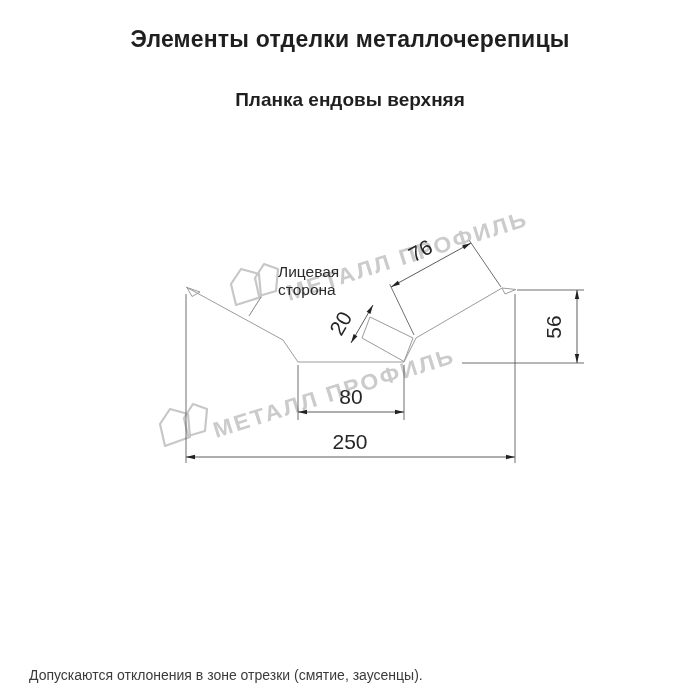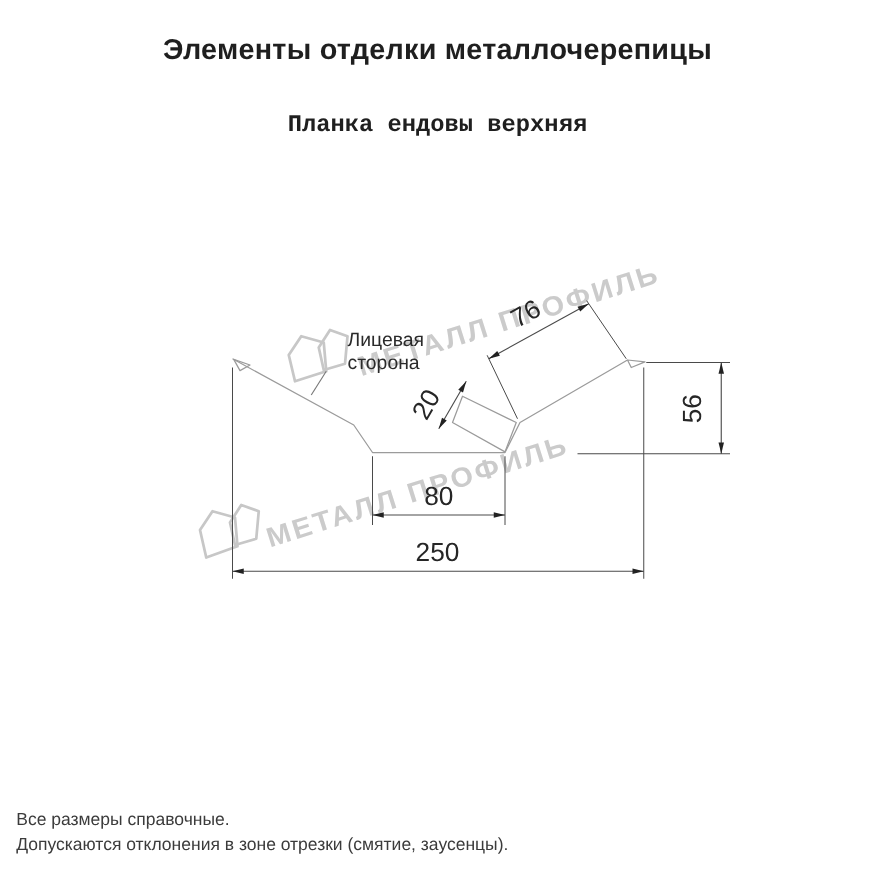--- a/index.html
+++ b/index.html
@@ -2,26 +2,26 @@
 <html><head>
 <meta charset="utf-8">
 <style>
   html,body{margin:0;padding:0;background:#ffffff;}
   .page{
     position:relative;width:700px;height:700px;background:#ffffff;overflow:hidden;
     font-family:"Liberation Sans","DejaVu Sans",sans-serif;color:#222;
   }
   .hdr{position:absolute;left:0;width:700px;text-align:center;font-weight:bold;color:#1f1f1f;}
   .hdr.title{top:26px;font-size:23px;letter-spacing:.2px;}
-  .hdr.sub{top:89px;font-size:19px;font-family:Liberation Mono, monospace;}
+  .hdr.sub{top:89px;font-size:19px;}
   .hdr.code{top:116px;font-size:19px;}
   .drawing-svg{position:absolute;left:0;top:0;width:700px;height:700px;}
   .footer-note{position:absolute;left:13px;font-size:14px;color:#3b3b3b;}
   .footer-note.n1{top:647px;}
-  .footer-note.n2{top:667px;}
+  .footer-note.n2{top:667px;margin-left:16px;}
   svg text{font-family:"Liberation Sans","DejaVu Sans",sans-serif;}
   .dimtxt{fill:#262626;font-size:21px;}
   .lbltxt{fill:#2a2a2a;font-size:15.5px;}
   .wmtxt{font-weight:bold;font-size:22px;letter-spacing:2px;}
 </style>
 </head>
 <body>
 
 <div class="page">
 
@@ -89,15 +89,14 @@
     <text class="dimtxt" x="424" y="257" text-anchor="middle" transform="rotate(-29 424 257)">76</text>
     <text class="dimtxt" x="347" y="327" text-anchor="middle" transform="rotate(-60 347 327)">20</text>
     <text class="dimtxt" x="561" y="327" text-anchor="middle" transform="rotate(-90 561 327)">56</text>
     <text class="dimtxt" x="351" y="404" text-anchor="middle">80</text>
     <text class="dimtxt" x="350" y="449" text-anchor="middle">250</text>
 
     <text class="lbltxt" x="278" y="277">Лицевая</text>
     <text class="lbltxt" x="278" y="295">сторона</text>
   </svg>
 
-  <div class="footer-note n1">Все размеры справочные.</div>
   <div class="footer-note n2">Допускаются отклонения в зоне отрезки (смятие, заусенцы).</div>
 </div>
 
 </body></html>

